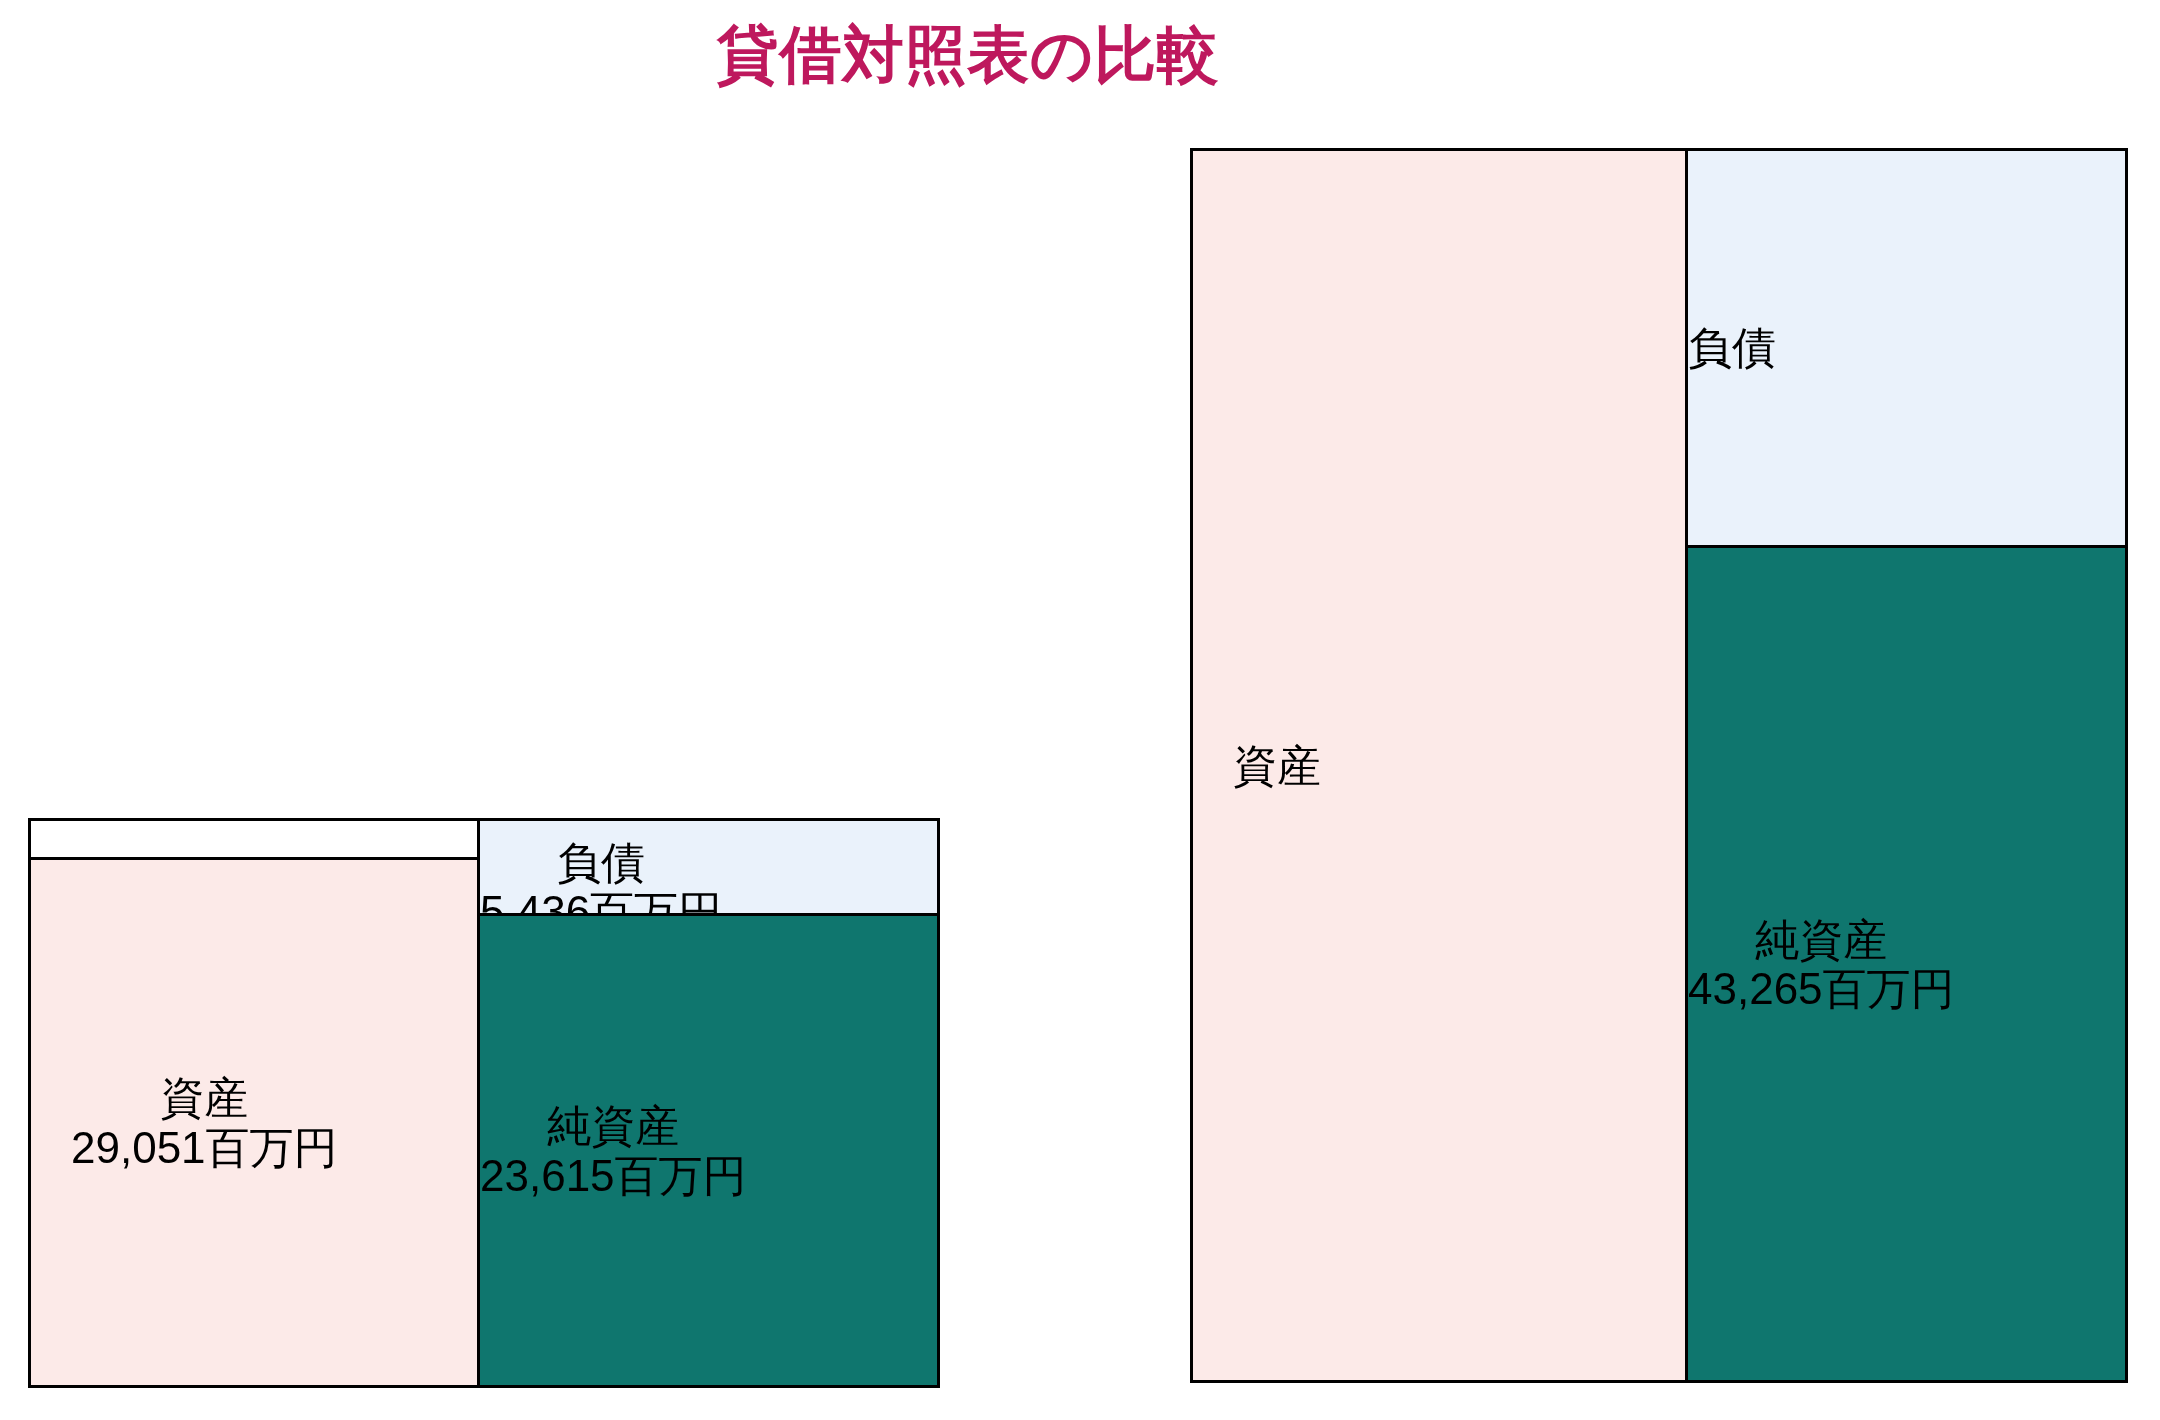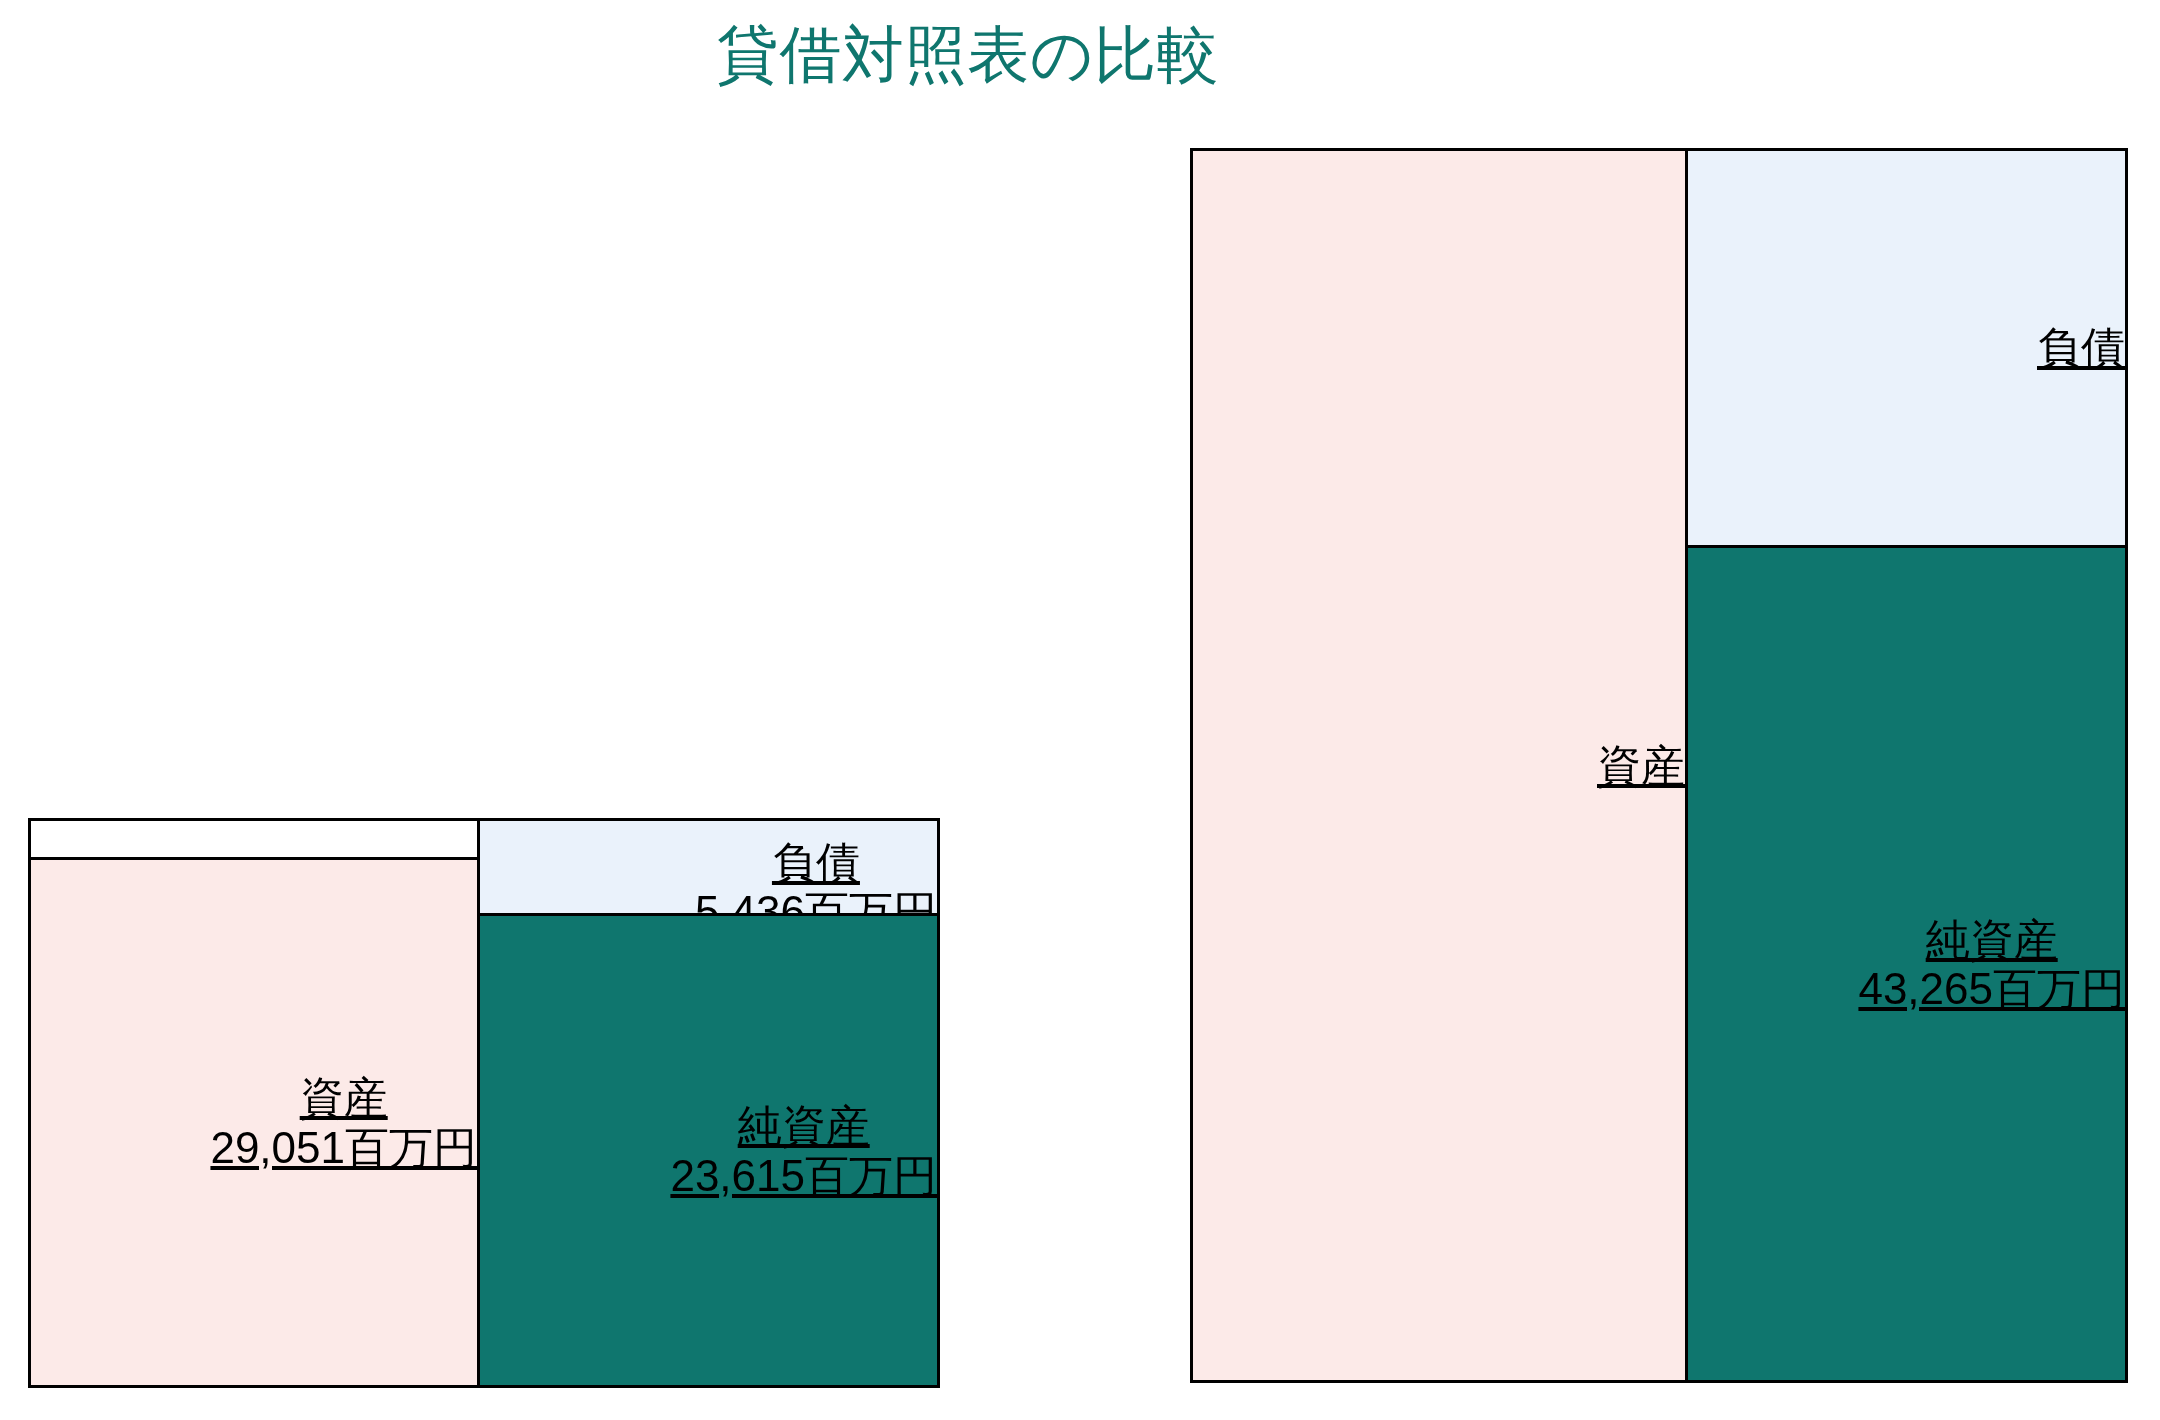--- a/index.html
+++ b/index.html
@@ -21,39 +21,38 @@
 
   
   #chart-title {
     position: absolute;
     left: 0;
     top: 22px;
     width: 1936px;
     text-align: center;
     font-size: 62px;
     line-height: 1.05;
-    font-weight: 400;
+    font-weight: 700;
     letter-spacing: 0.01em;
-    color: #0f766e;
+    color: #be185d;
     white-space: nowrap;
   }
 
   
   .bs-block {
     position: absolute;
     box-sizing: border-box;
   }
   .bs-cell {
     position: absolute;
     box-sizing: border-box;
     border: 3px solid #000000;
     display: flex;
     align-items: center;
-    justify-content: flex-end;
-    text-decoration: underline;
+    justify-content: flex-start;
   }
   .cell-label {
     text-align: center;
     line-height: 1.12;
     font-weight: 400;
     white-space: nowrap;
     color: #000000;
   }
   .cell-label .ln {
     display: block;

